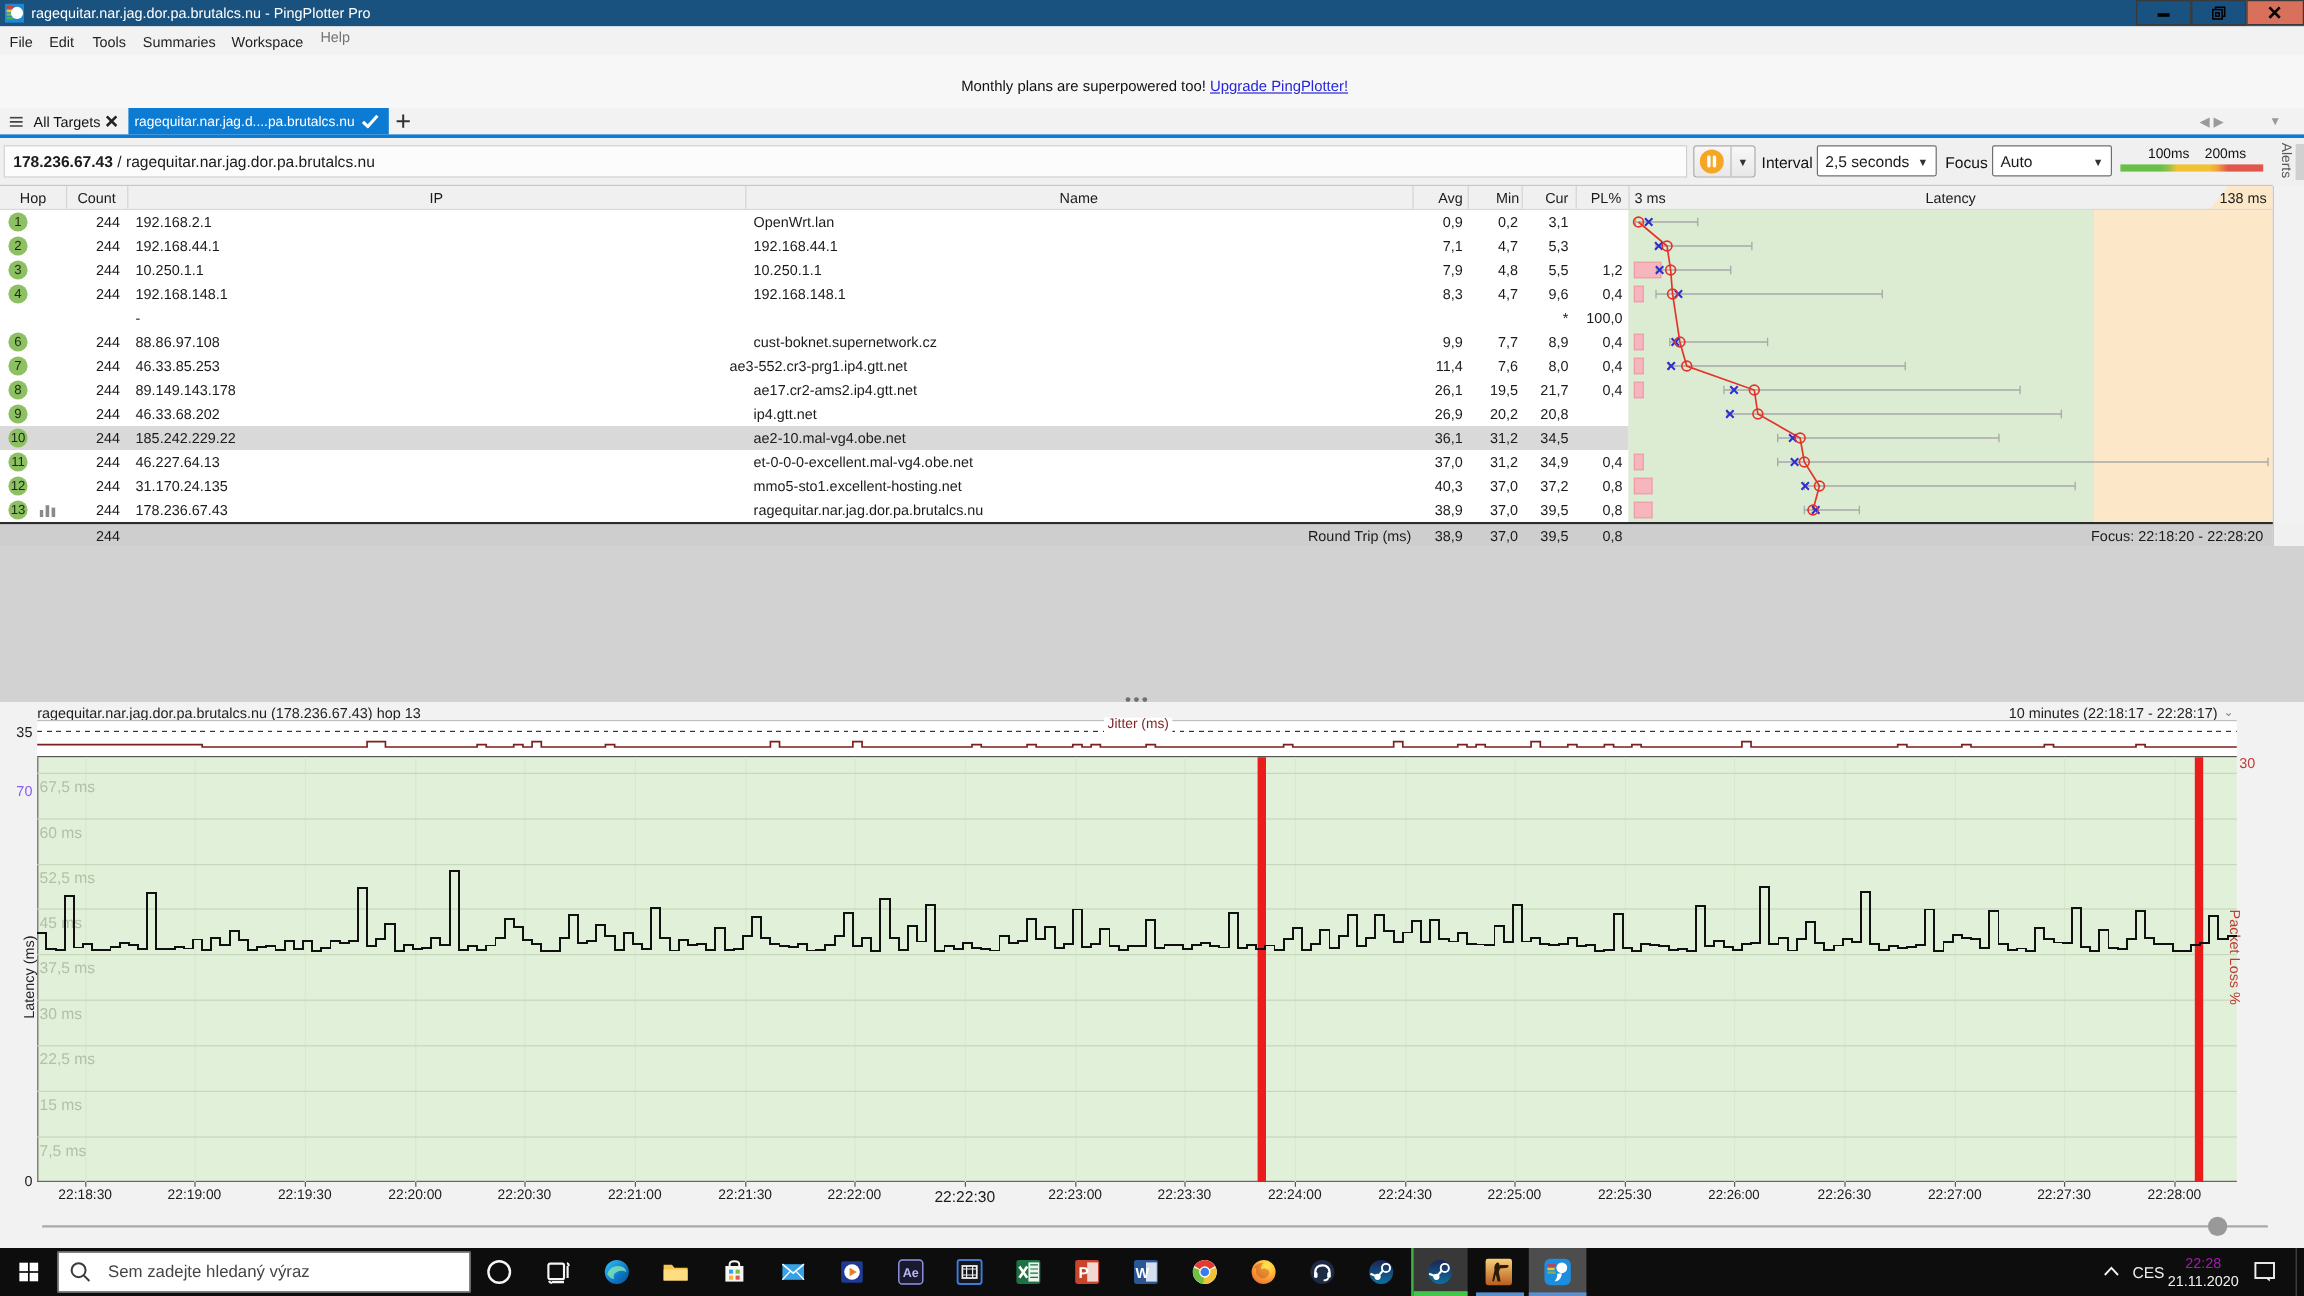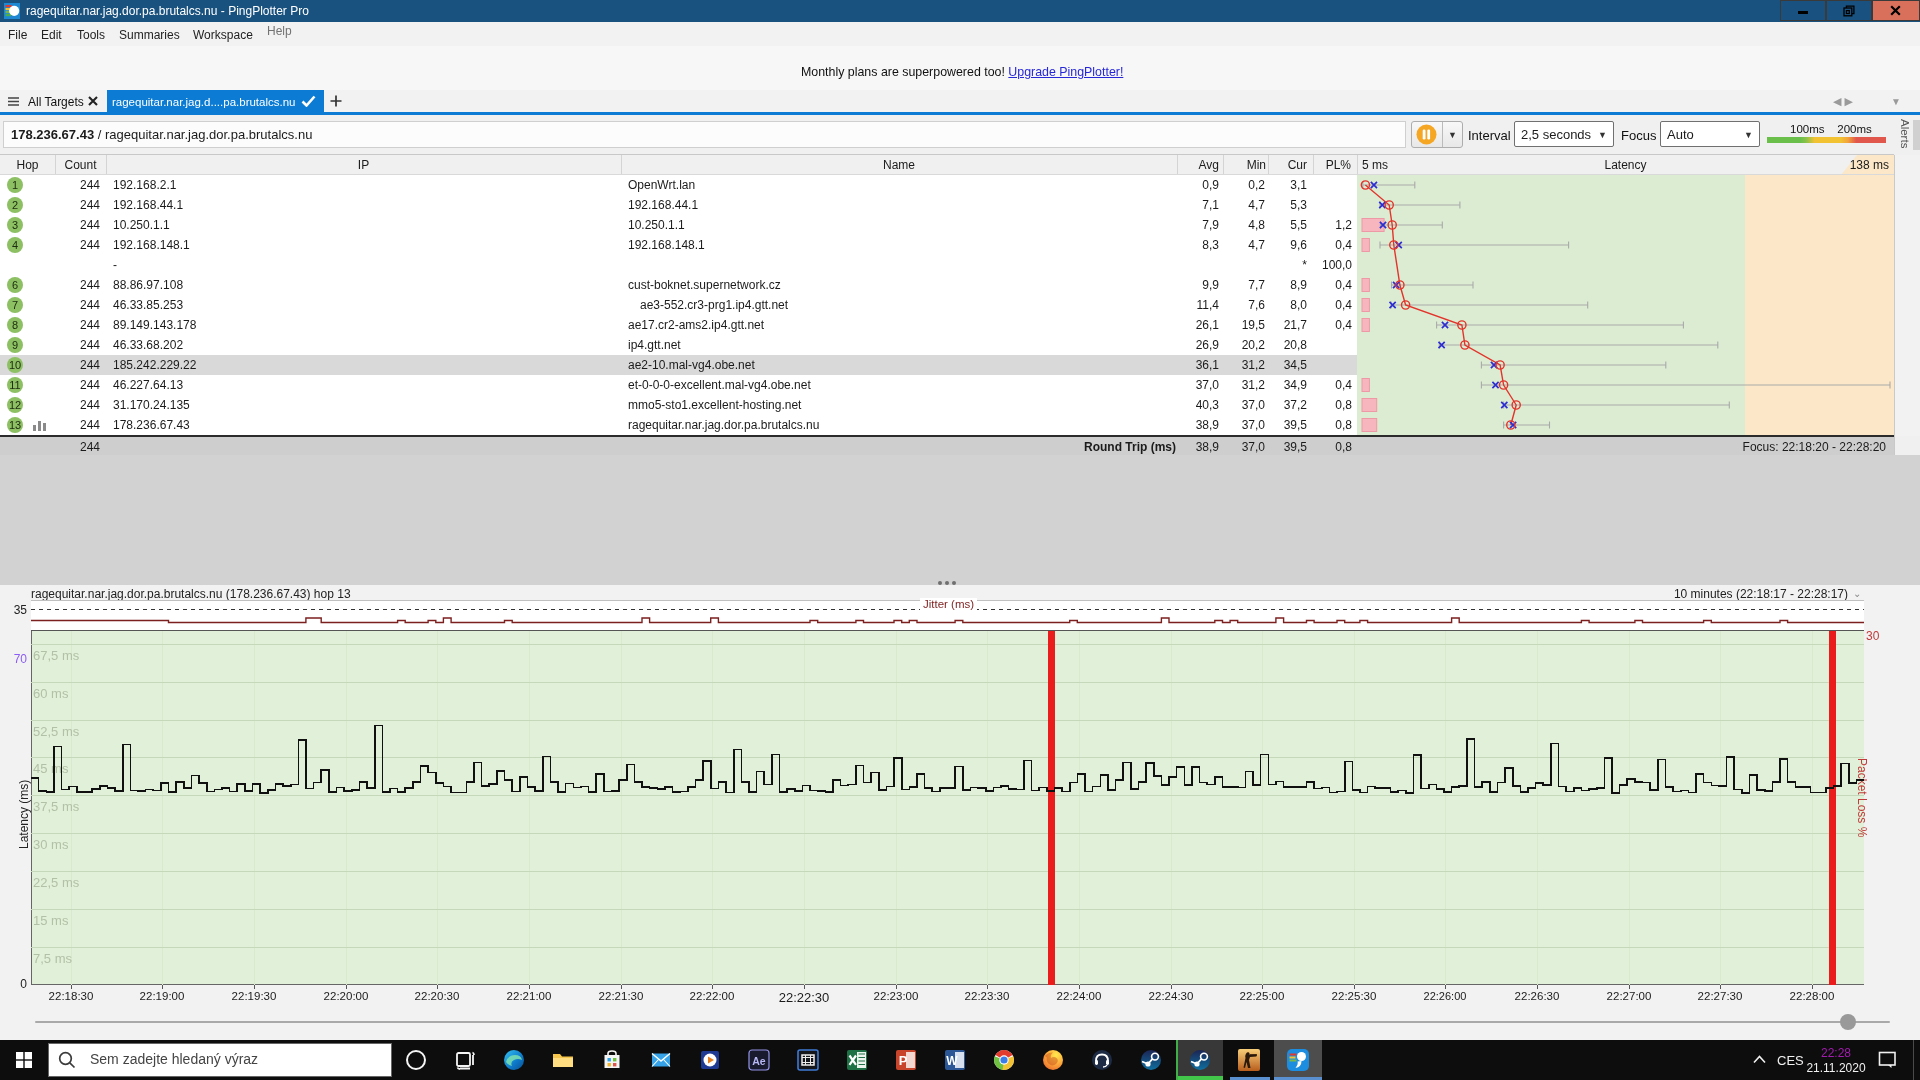--- a/index.html
+++ b/index.html
@@ -93,21 +93,21 @@
 <div class="abs" style="left:1313px;top:155px;width:1px;height:19px;background:#d4d4d4"></div>
 <div class="abs" style="left:1357px;top:155px;width:1px;height:19px;background:#d4d4d4"></div>
 <div class="t c" style="left:0;top:158px;width:55px">Hop</div>
 <div class="t c" style="left:55px;top:158px;width:51px">Count</div>
 <div class="t c" style="left:106px;top:158px;width:515px">IP</div>
 <div class="t c" style="left:621px;top:158px;width:556px">Name</div>
 <div class="t r" style="left:1149px;top:158px;width:70px">Avg</div>
 <div class="t r" style="left:1196px;top:158px;width:70px">Min</div>
 <div class="t r" style="left:1237px;top:158px;width:70px">Cur</div>
 <div class="t r" style="left:1281px;top:158px;width:70px">PL%</div>
-<div class="t" style="left:1362px;top:158px">5 ms</div>
+<div class="t" style="left:1362px;top:158px">3 ms</div>
 <div class="t c" style="left:1357px;top:158px;width:537px">Latency</div>
 <div class="abs" style="left:1841px;top:175px;width:0;height:0;border-left:16px solid transparent;border-bottom:0"></div>
 <svg class="abs" style="left:1837px;top:155px" width="57" height="20">
     <path d="M20 0 H57 V20 H4 Z" fill="#fce8c8"></path>
   </svg>
 <div class="t r" style="left:1819px;top:158px;width:70px">138 ms</div>
 <div class="abs" style="left:0;top:174px;width:1894px;height:1px;background:#d9d9d9"></div>
 <div class="abs" style="left:0;top:175px;width:1357px;height:261px;background:#fff"></div>
 <div class="abs" style="left:1357px;top:175px;width:388px;height:261px;background:#dcecd2"></div>
 <div class="abs" style="left:1745px;top:175px;width:149px;height:261px;background:#fce8c8"></div>
@@ -150,21 +150,21 @@
 <div class="t r" style="left:60px;top:278px;width:40px">244</div>
 <div class="t" style="left:113px;top:278px">88.86.97.108</div>
 <div class="t" style="left:628px;top:278px">cust-boknet.supernetwork.cz</div>
 <div class="t r" style="left:1149px;top:278px;width:70px">9,9</div>
 <div class="t r" style="left:1195px;top:278px;width:70px">7,7</div>
 <div class="t r" style="left:1237px;top:278px;width:70px">8,9</div>
 <div class="t r" style="left:1282px;top:278px;width:70px">0,4</div>
 <div class="hopc" style="left:7px;top:297px">7</div>
 <div class="t r" style="left:60px;top:298px;width:40px">244</div>
 <div class="t" style="left:113px;top:298px">46.33.85.253</div>
-<div class="t" style="left:640px;top:298px">ae3-552.cr3-prg1.ip4.gtt.net</div>
+<div class="t" style="left:608px;top:298px">ae3-552.cr3-prg1.ip4.gtt.net</div>
 <div class="t r" style="left:1149px;top:298px;width:70px">11,4</div>
 <div class="t r" style="left:1195px;top:298px;width:70px">7,6</div>
 <div class="t r" style="left:1237px;top:298px;width:70px">8,0</div>
 <div class="t r" style="left:1282px;top:298px;width:70px">0,4</div>
 <div class="hopc" style="left:7px;top:317px">8</div>
 <div class="t r" style="left:60px;top:318px;width:40px">244</div>
 <div class="t" style="left:113px;top:318px">89.149.143.178</div>
 <div class="t" style="left:628px;top:318px">ae17.cr2-ams2.ip4.gtt.net</div>
 <div class="t r" style="left:1149px;top:318px;width:70px">26,1</div>
 <div class="t r" style="left:1195px;top:318px;width:70px">19,5</div>
@@ -281,21 +281,21 @@
     <circle cx="104.9" cy="150" r="4.1" fill="none" stroke="#e3342b" stroke-width="1.4"></circle>
     <circle cx="107.9" cy="170" r="4.1" fill="none" stroke="#e3342b" stroke-width="1.4"></circle>
     <circle cx="143.1" cy="190" r="4.1" fill="none" stroke="#e3342b" stroke-width="1.4"></circle>
     <circle cx="146.6" cy="210" r="4.1" fill="none" stroke="#e3342b" stroke-width="1.4"></circle>
     <circle cx="159.2" cy="230" r="4.1" fill="none" stroke="#e3342b" stroke-width="1.4"></circle>
     <circle cx="153.8" cy="250" r="4.1" fill="none" stroke="#e3342b" stroke-width="1.4"></circle>
   </svg>
 <div class="abs" style="left:0;top:435px;width:1894px;height:2px;background:#2b2b2b"></div>
 <div class="abs" style="left:0;top:437px;width:1894px;height:18px;background:#cecece"></div>
 <div class="t r" style="left:60px;top:440px;width:40px">244</div>
-<div class="t r" style="left:1000px;top:440px;width:176px;font-weight:bold">Round Trip (ms)</div>
+<div class="t r" style="left:1000px;top:440px;width:176px;font-weight:normal">Round Trip (ms)</div>
 <div class="t r" style="left:1149px;top:440px;width:70px">38,9</div>
 <div class="t r" style="left:1195px;top:440px;width:70px">37,0</div>
 <div class="t r" style="left:1237px;top:440px;width:70px">39,5</div>
 <div class="t r" style="left:1282px;top:440px;width:70px">0,8</div>
 <div class="t r" style="left:1686px;top:440px;width:200px">Focus: 22:18:20 - 22:28:20</div>
 <div class="abs" style="left:0;top:455px;width:1920px;height:130px;background:#d2d2d2"></div>
 <div class="abs" style="left:938px;top:581px;width:4px;height:4px;border-radius:50%;background:#707070"></div>
 <div class="abs" style="left:945px;top:581px;width:4px;height:4px;border-radius:50%;background:#707070"></div>
 <div class="abs" style="left:952px;top:581px;width:4px;height:4px;border-radius:50%;background:#707070"></div>
 <div class="abs" style="left:0;top:585px;width:1920px;height:455px;background:#f2f2f2"></div>

